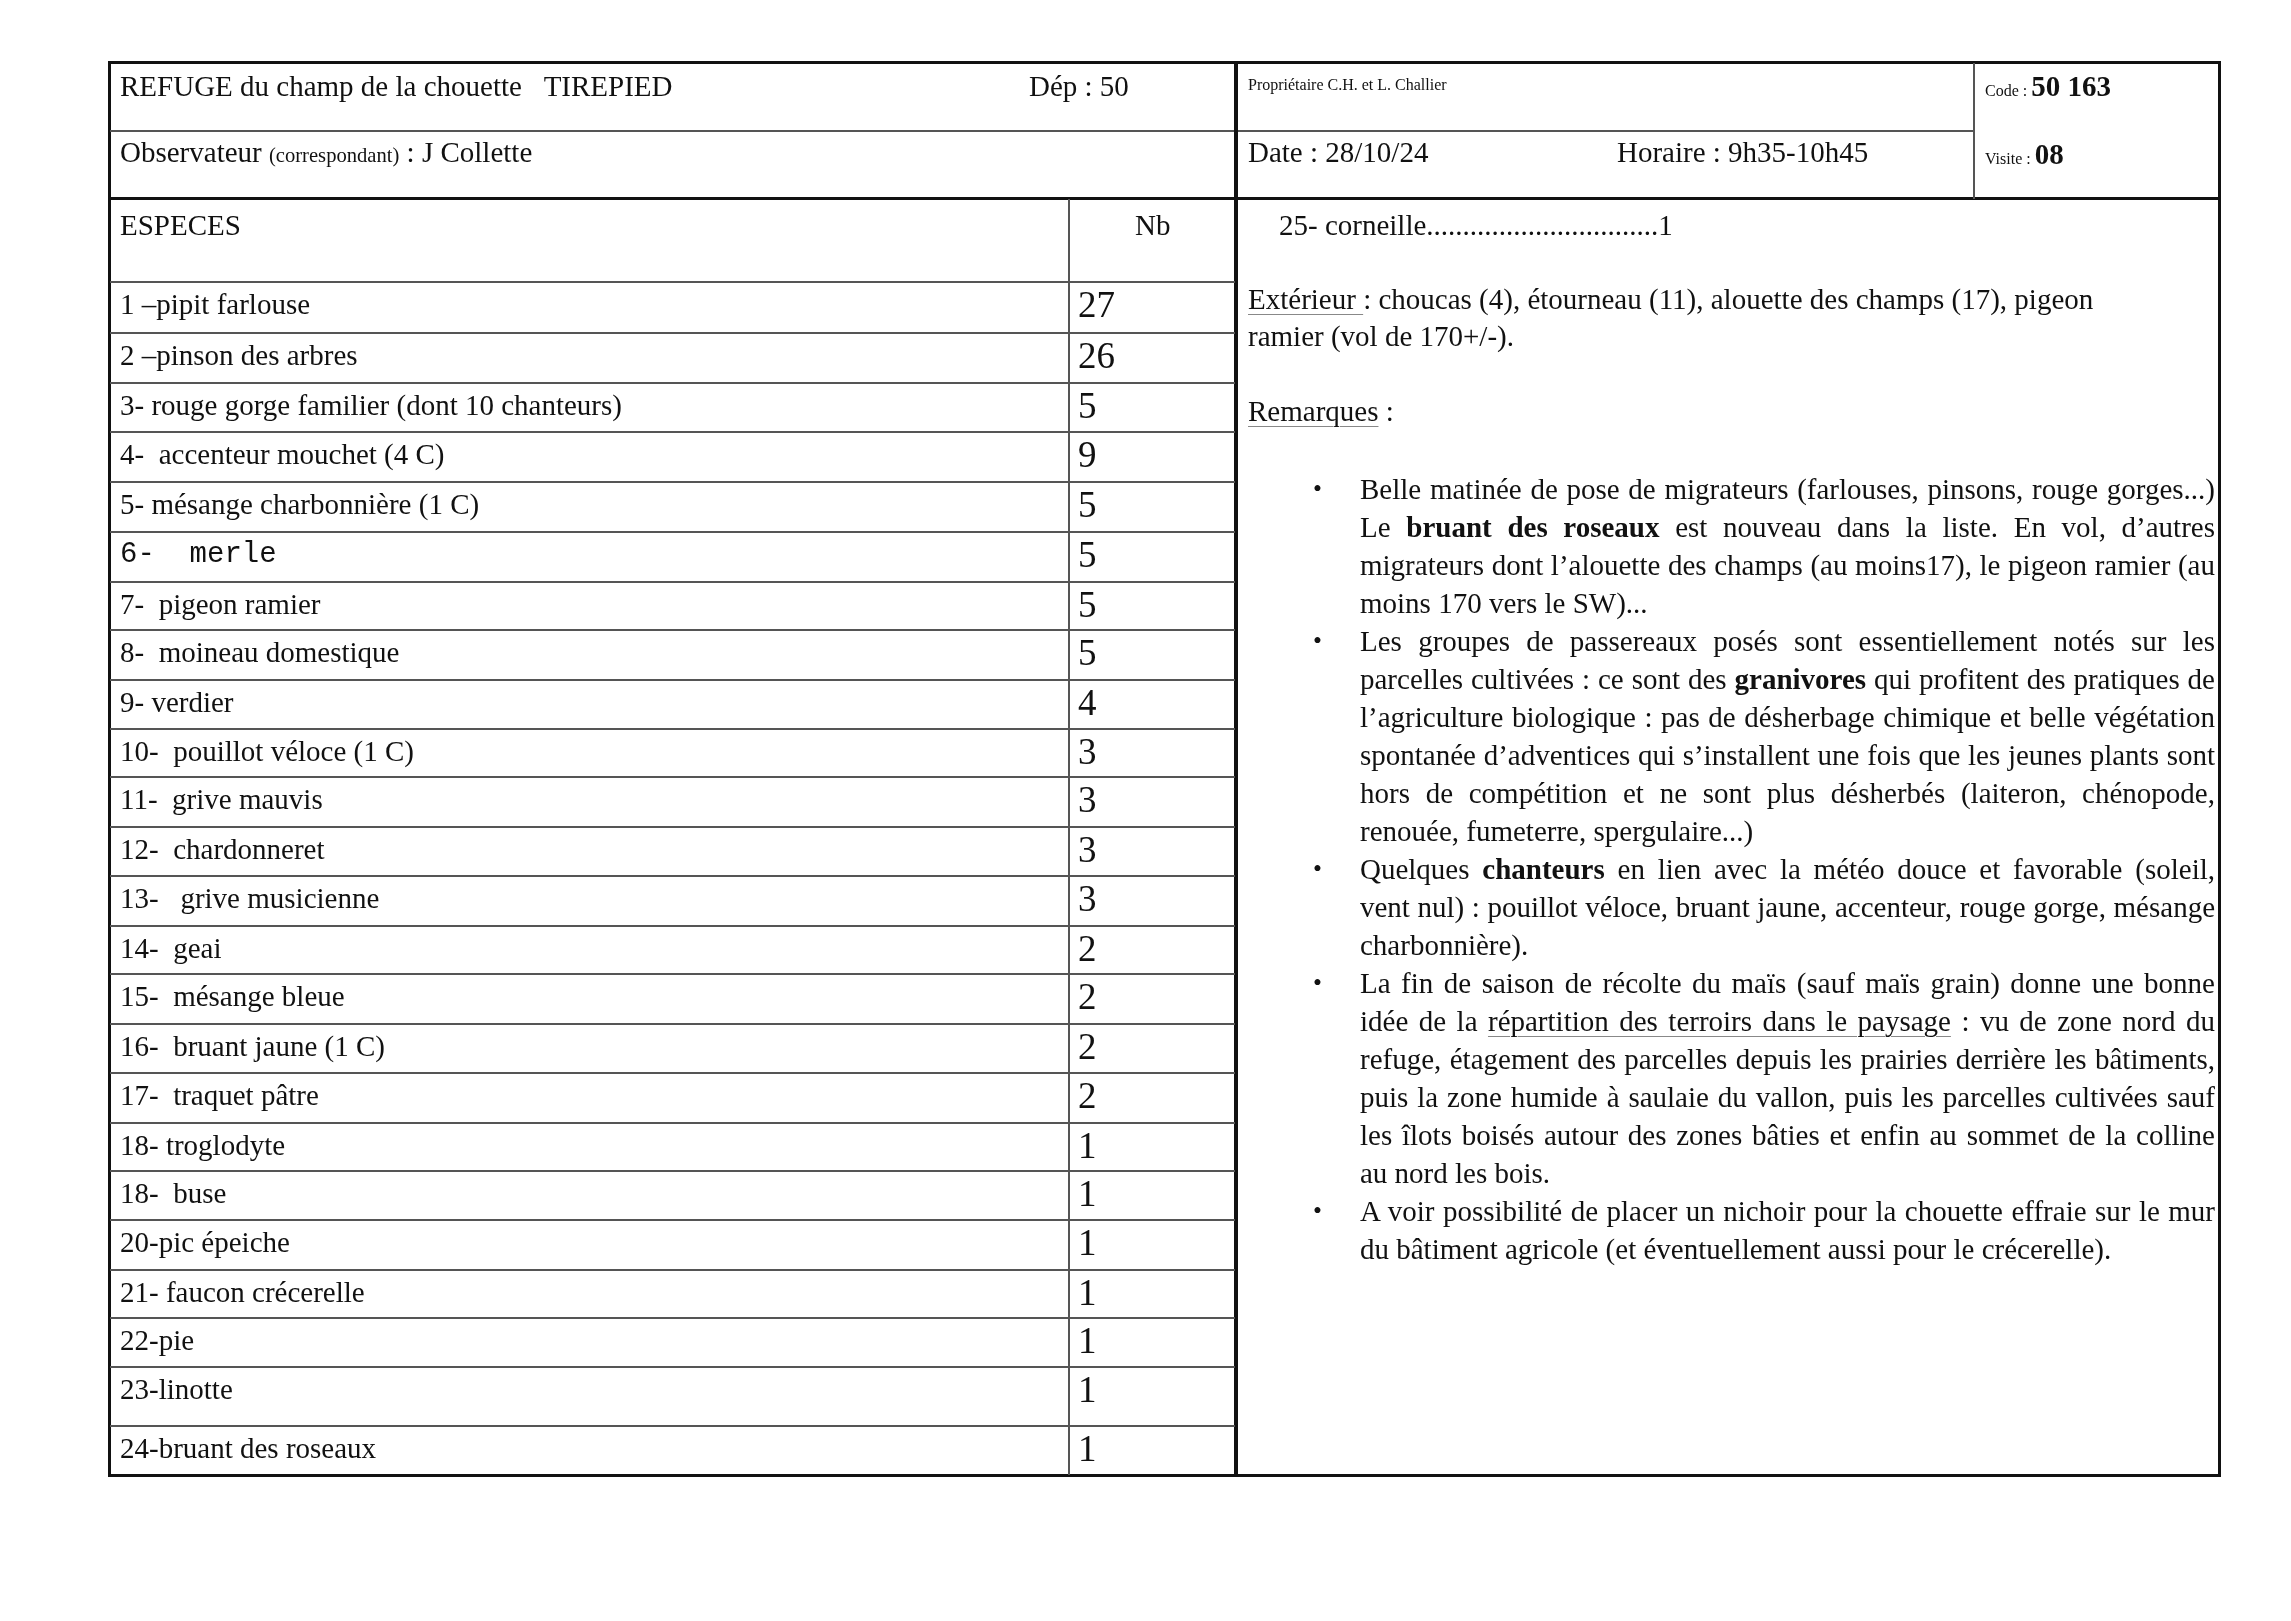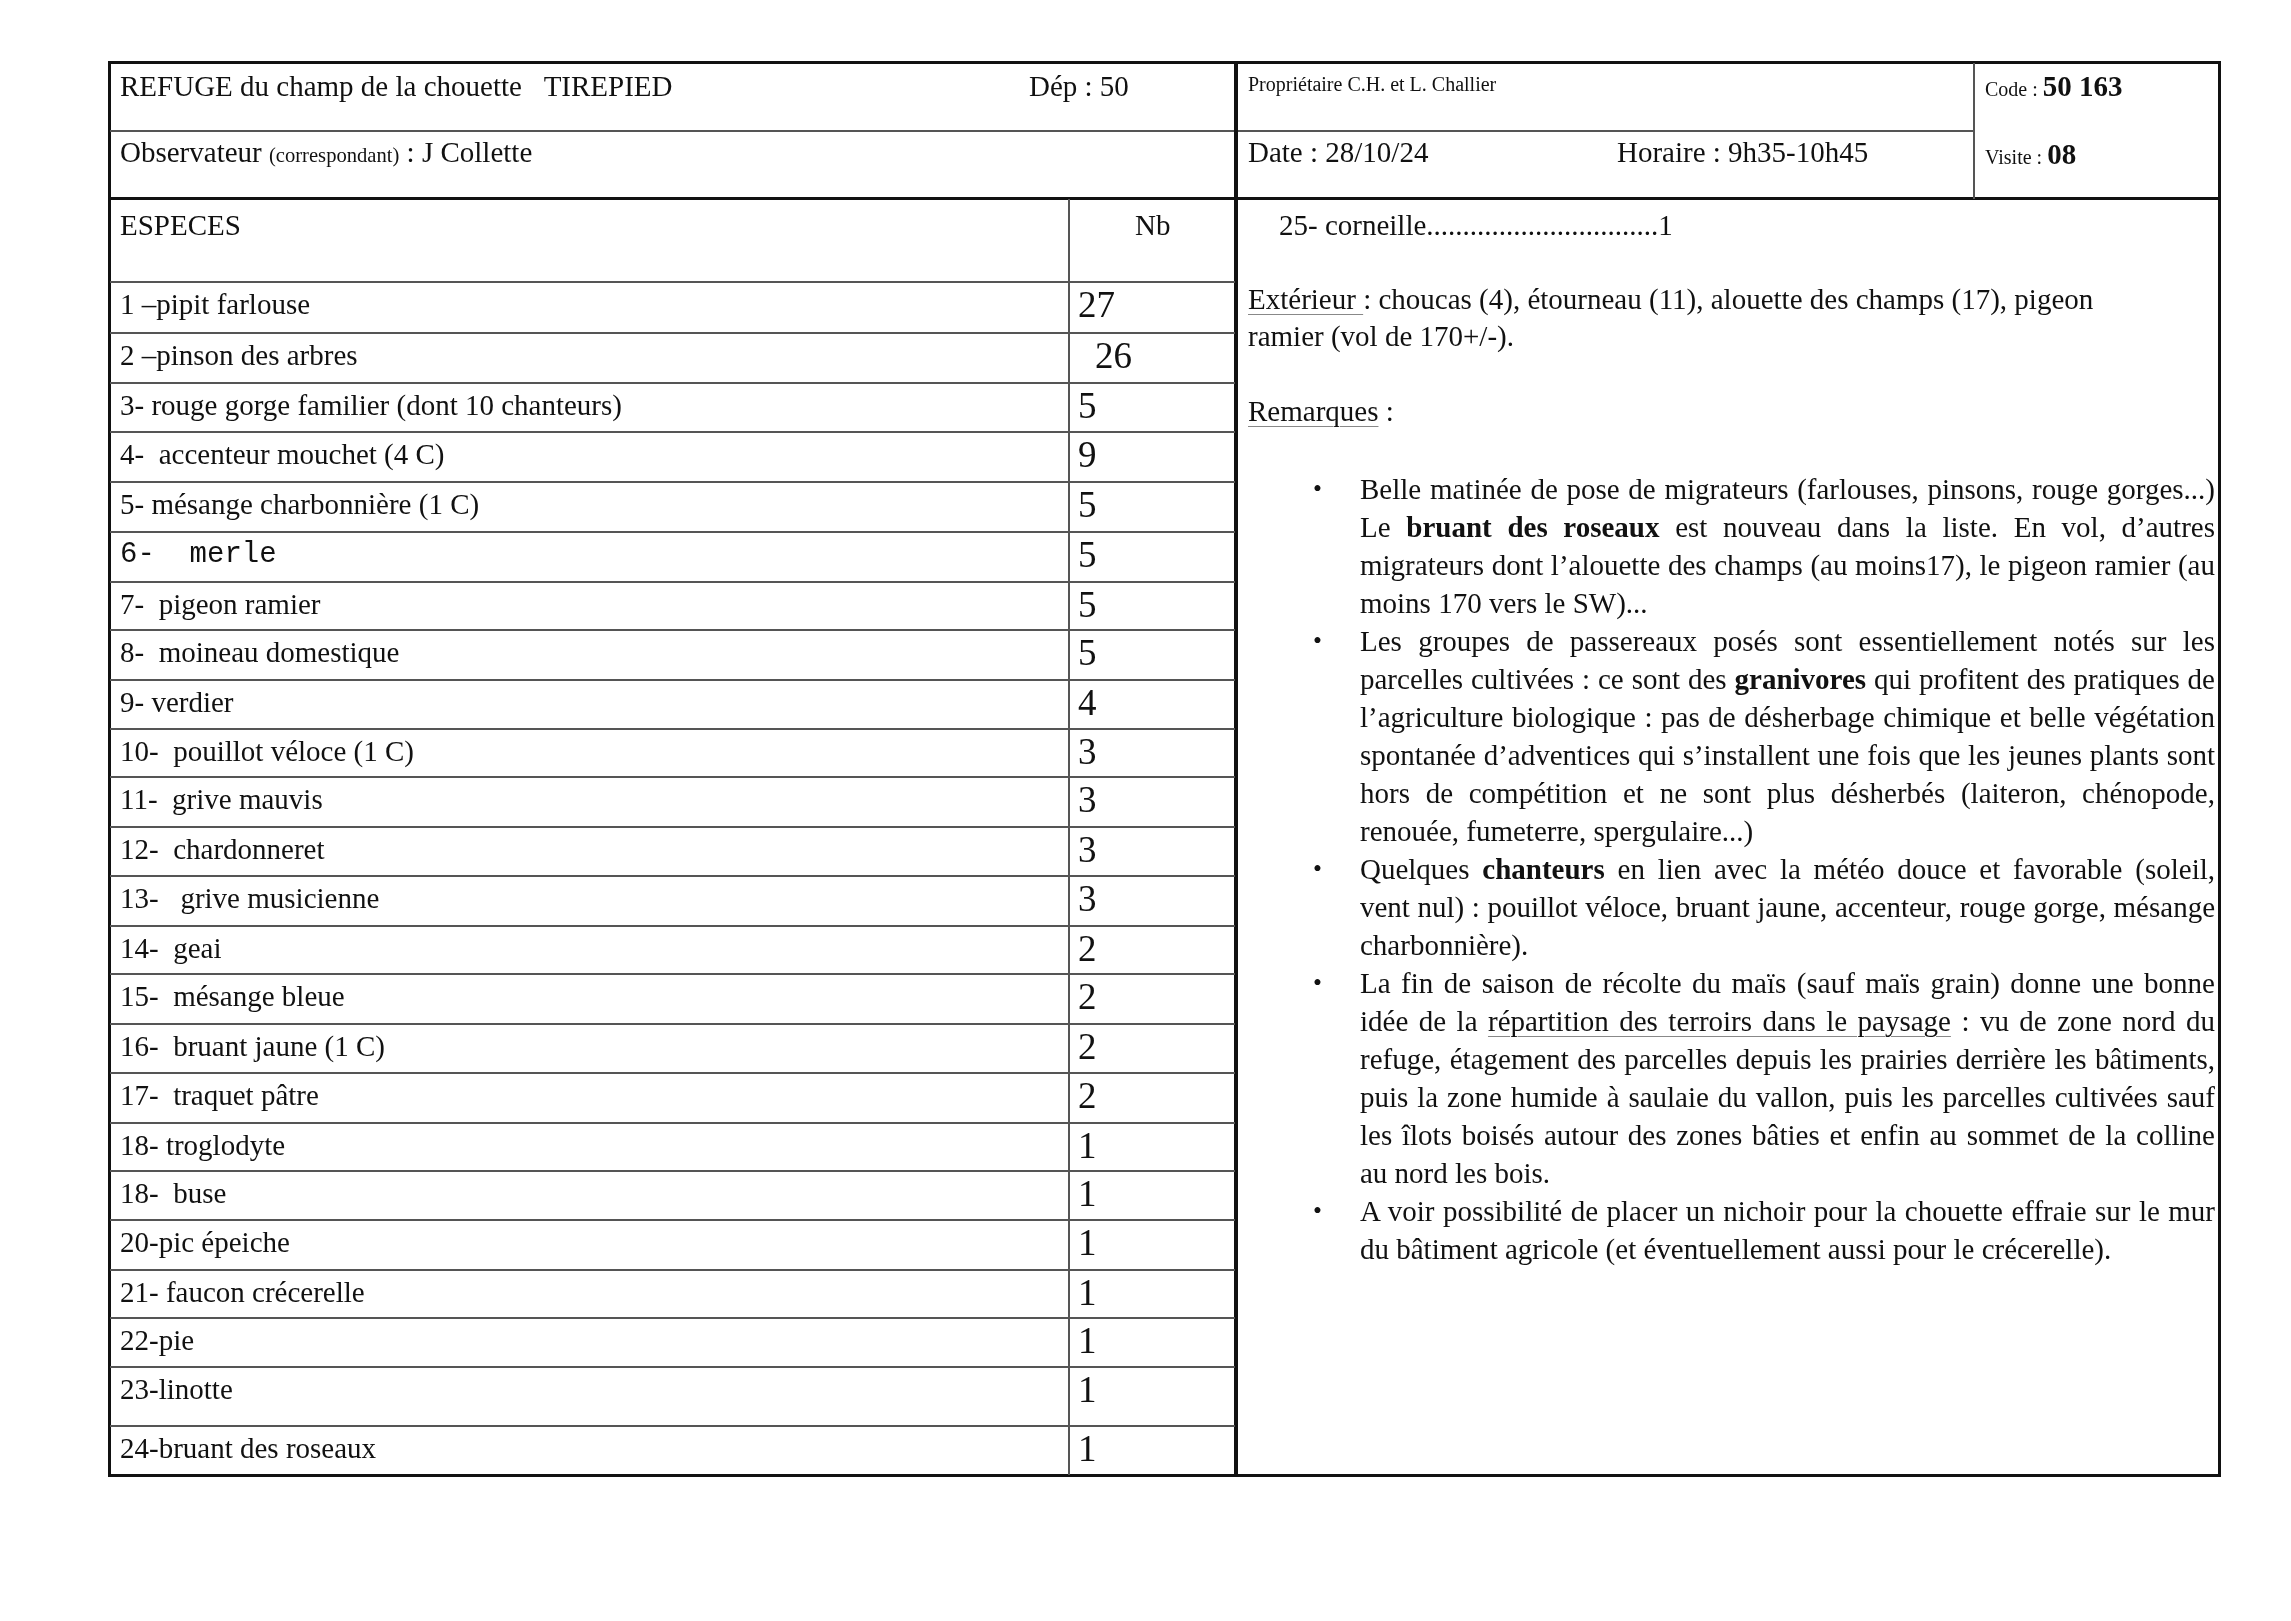--- a/index.html
+++ b/index.html
@@ -5,21 +5,21 @@
   html, body { margin:0; padding:0; background:#ffffff; }
   body { width:2292px; height:1621px; position:relative; overflow:hidden;
          font-family:"Liberation Serif", serif; color:#111; }
   .frame { position:absolute; left:108px; top:61px; width:2113px; height:1416px;
            border:3.9px solid #111; box-sizing:border-box; }
   .hline { position:absolute; height:0; border-top:2px solid #555; }
   .hline.thick { border-top:3.9px solid #111; }
   .vline { position:absolute; width:0; border-left:2px solid #555; }
   .vline.thick { border-left:4.9px solid #111; }
   .txt { position:absolute; font-size:29px; line-height:35px; white-space:nowrap; }
-  .small { font-size:20px; }
+  .small { font-size:16px; }
   .tiny { font-size:20.6px; }
   b { font-weight:bold; }
   .ul { text-decoration:underline; text-decoration-color:#888; text-underline-offset:4.9px; text-decoration-thickness:1px; }
   .row-name { position:absolute; left:120px; font-size:29px; line-height:35px; white-space:pre; }
   .row-nb { position:absolute; left:1078px; font-size:37px; line-height:35px; }
   .bullets { position:absolute; left:1313px; top:470px; width:902px; margin:0; padding:0; list-style:none; }
   .bullets li { position:relative; padding-left:47px; font-size:29px; line-height:38px; text-align:justify; }
   .bullets li .dot { position:absolute; left:0; top:0; font-size:25.5px; }
 </style>
 </head>
@@ -58,21 +58,21 @@
 
 <div id="species-rows">
     <div class="hline" style="left: 110px; top: 281px; width: 1125px;"></div>
     <div>
       <div class="row-name" style="top: 287px;">1 –pipit farlouse</div>
       <div class="row-nb" style="top: 287px;">27</div>
       <div class="hline" style="left: 110px; top: 332px; width: 1125px;"></div>
     </div>
     <div>
       <div class="row-name" style="top: 338px;">2 –pinson des arbres</div>
-      <div class="row-nb" style="top: 338px; margin-left: 17px;">26</div>
+      <div class="row-nb" style="top: 338px;">26</div>
       <div class="hline" style="left: 110px; top: 382px; width: 1125px;"></div>
     </div>
     <div>
       <div class="row-name" style="top: 388px; font-family: Liberation Serif, serif;">3- rouge gorge familier (dont 10 chanteurs)</div>
       <div class="row-nb" style="top: 388px;">5</div>
       <div class="hline" style="left: 110px; top: 431px; width: 1125px;"></div>
     </div>
     <div>
       <div class="row-name" style="top: 437px;">4-  accenteur mouchet (4 C)</div>
       <div class="row-nb" style="top: 437px;">9</div>

